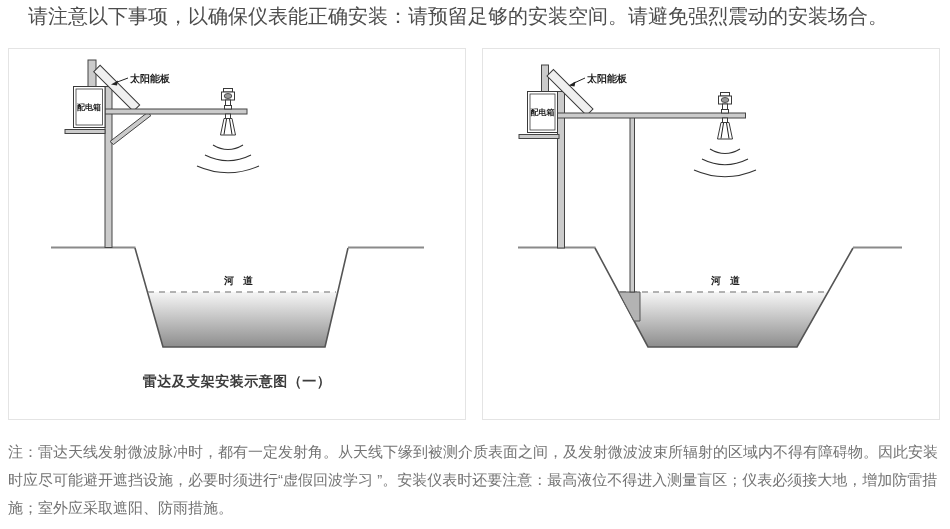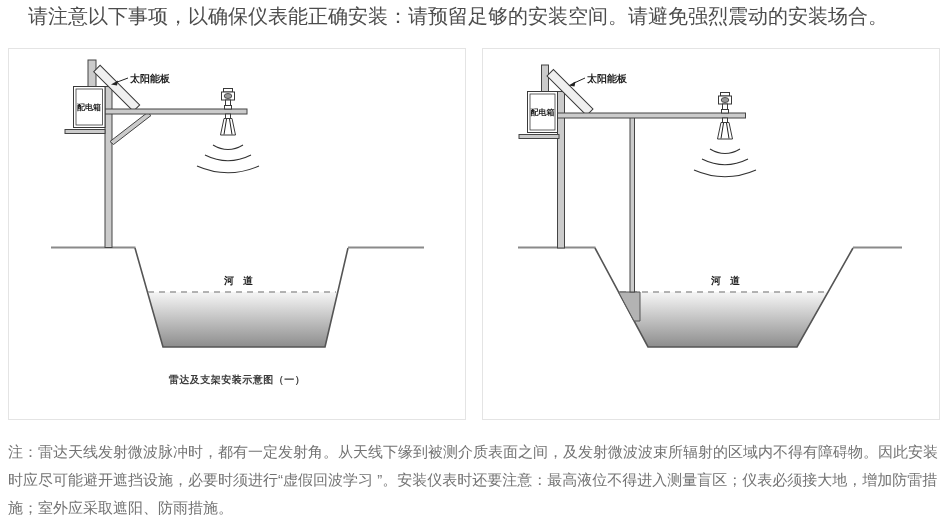--- a/index.html
+++ b/index.html
@@ -13,21 +13,21 @@
     font-size:20px;line-height:20px;color:#4d4d4d;margin-left:20px;
   }
   .panels{
     position:absolute;left:8px;top:48px;display:flex;gap:16px;
   }
   .panel{
     width:456px;height:370px;border:1px solid #e4e4e4;background:#fff;
   }
   .panel svg{display:block;}
   .caption{
-    text-align:center;font-weight:bold;font-size:10px;color:#3d3d3d;
+    text-align:center;font-weight:bold;font-size:14px;color:#3d3d3d;
     margin-top:4px;letter-spacing:0.5px;
   }
   .note{
     position:absolute;left:8px;top:438px;width:936px;
     font-size:15px;line-height:28px;color:#737373;
   }
   
   .metal{fill:#cbcbcb;stroke:#444;stroke-width:1;}
   .panelw{fill:#f0f0f0;stroke:#3a3a3a;stroke-width:1;}
   .boxw{fill:#ffffff;stroke:#3a3a3a;stroke-width:1;}

